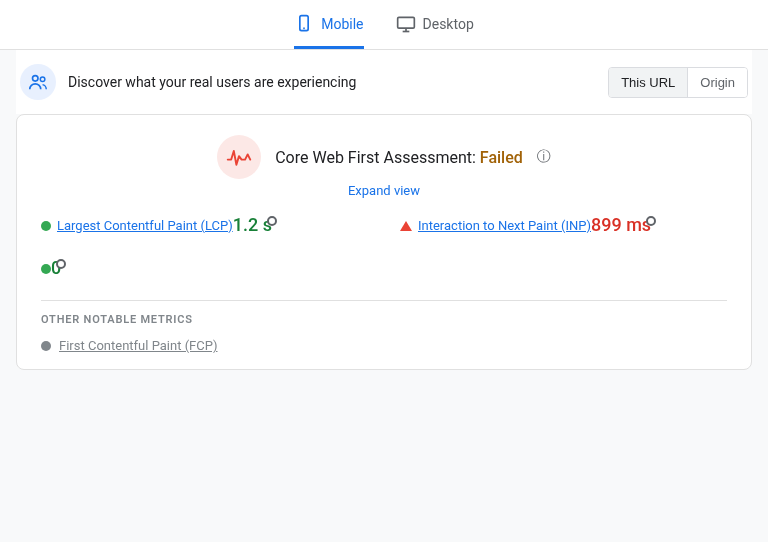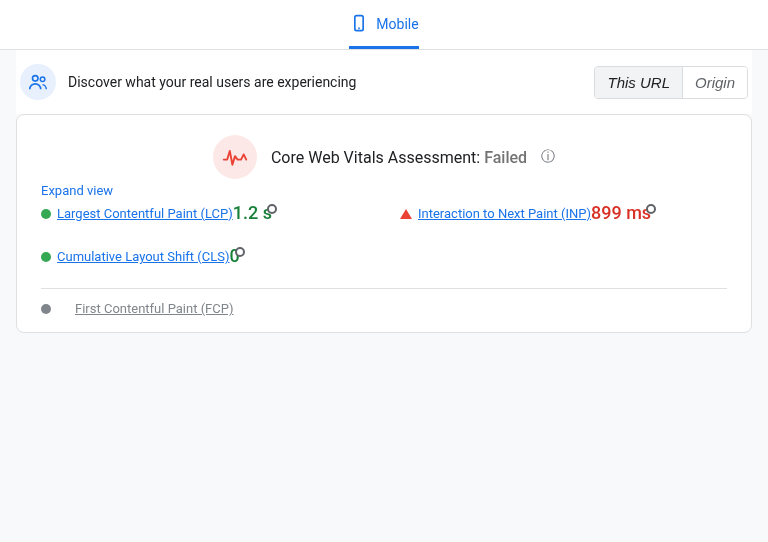--- a/index.html
+++ b/index.html
@@ -75,27 +75,26 @@
       font-weight: 400;
     }
     .url-origin-btns {
       display: flex;
       border: 1px solid #dadce0;
       border-radius: 4px;
       overflow: hidden;
     }
     .url-origin-btn {
       padding: 7px 12px;
-      font-size: 15px;
+      font-size: 13px;
       cursor: pointer;
       background: #fff;
       color: #5f6368;
       border: none;
       outline: none;
-      font-style: italic;
     }
     .url-origin-btn.active {
       background: #f1f3f4;
       color: #202124;
     }
     .url-origin-btn:first-child {
       border-right: 1px solid #dadce0;
     }
 
     
@@ -123,34 +122,34 @@
       display: flex;
       align-items: center;
       justify-content: center;
     }
     .assessment-title {
       font-size: 16px;
       color: #202124;
       font-weight: 400;
     }
     .assessment-status {
-      color: #737373;
+      color: #a16207;
       font-weight: 500;
     }
     .help-icon {
       color: #5f6368;
       font-size: 14px;
       cursor: pointer;
     }
     .expand-view {
-      text-align: left;
+      text-align: center;
       font-size: 13px;
       color: #1a73e8;
       cursor: pointer;
-      margin-bottom: 4px;
+      margin-bottom: 16px;
       margin-top: 4px;
     }
 
     
     .metrics-grid {
       display: grid;
       grid-template-columns: 1fr 1fr;
       gap: 16px 32px;
     }
     .metric-item {
@@ -245,21 +244,21 @@
       margin-bottom: 12px;
     }
     .other-metrics-grid {
       display: grid;
       grid-template-columns: 1fr 1fr;
       gap: 8px;
     }
     .other-metric-item {
       display: flex;
       align-items: center;
-      gap: 24px;
+      gap: 8px;
       font-size: 13px;
       color: #80868b;
       text-align: right;
     }
     .other-metric-dot {
       width: 10px;
       height: 10px;
       border-radius: 50%;
       background: #80868b;
       flex-shrink: 0;
@@ -286,20 +285,28 @@
 </head>
 <body>
 
 <div class="tabs-bar">
   <div class="tab active">
     <svg class="tab-icon" viewBox="0 0 24 24" fill="none">
       <rect x="7" y="2" width="10" height="18" rx="2" stroke="#1a73e8" stroke-width="2" fill="none"></rect>
       <line x1="12" y1="17" x2="12" y2="17.5" stroke="#1a73e8" stroke-width="2" stroke-linecap="round"></line>
     </svg>
     <span>Mobile</span>
+  </div>
+  <div class="tab">
+    <svg class="tab-icon" viewBox="0 0 24 24" fill="none">
+      <rect x="2" y="4" width="20" height="13" rx="1.5" stroke="#5f6368" stroke-width="2" fill="none"></rect>
+      <line x1="8" y1="21" x2="16" y2="21" stroke="#5f6368" stroke-width="2"></line>
+      <line x1="12" y1="17" x2="12" y2="21" stroke="#5f6368" stroke-width="2"></line>
+    </svg>
+    <span>Desktop</span>
   </div>
 </div>
 
 <div class="content">
 
   <div class="section-header">
     <div class="section-header-left">
       <div class="user-icon-circle">
         <svg width="22" height="22" viewBox="0 0 24 24" fill="none">
           <circle cx="9" cy="8" r="3" stroke="#1a73e8" stroke-width="1.8" fill="none"></circle>
@@ -318,21 +325,21 @@
 
   <div class="card">
 
     <div class="assessment-header">
       <div class="assessment-icon">
         <svg width="26" height="20" viewBox="0 0 30 22">
           <polyline points="2,14 6,14 9,4 12,20 15,10 18,14 22,14 25,8 28,14" fill="none" stroke="#ea4335" stroke-width="2.2" stroke-linejoin="round" stroke-linecap="round"></polyline>
         </svg>
       </div>
       <span class="assessment-title">
-        <span>Core Web Vitals Assessment:</span>
+        <span>Core Web First Assessment:</span>
         <span class="assessment-status">Failed</span>
       </span>
       <span class="help-icon">ⓘ</span>
     </div>
 
     <div class="expand-view">Expand view</div>
 
     <div class="metrics-grid">
 
       <div class="metric-item">
@@ -363,37 +370,37 @@
             <div class="bar-segment bar-orange" style="width:10%;"></div>
             <div class="bar-segment bar-red" style="width:15%;"></div>
           </div>
           <div class="bar-marker" style="left:88%;"></div>
         </div>
       </div>
 
       <div class="metric-item metric-full">
         <div class="metric-label">
           <span class="metric-dot green"></span>
-          <span>Cumulative Layout Shift (CLS)</span>
         </div>
         <div class="metric-value green-val">0</div>
         <div class="progress-bar-container">
           <div class="progress-bar-track" style="width:50%;">
             <div class="bar-segment bar-green" style="width:72%;"></div>
             <div class="bar-segment bar-orange" style="width:12%;"></div>
             <div class="bar-segment bar-red" style="width:16%;"></div>
           </div>
           <div class="bar-marker" style="left:36%;"></div>
         </div>
       </div>
 
     </div>
 
     <hr class="divider">
 
+    <div class="other-metrics-label">OTHER NOTABLE METRICS</div>
     <div class="other-metrics-grid">
       <div class="other-metric-item">
         <span class="other-metric-dot"></span>
         <span class="other-metric-label">First Contentful Paint (FCP)</span>
       </div>
     </div>
 
   </div>
 
 </div>

